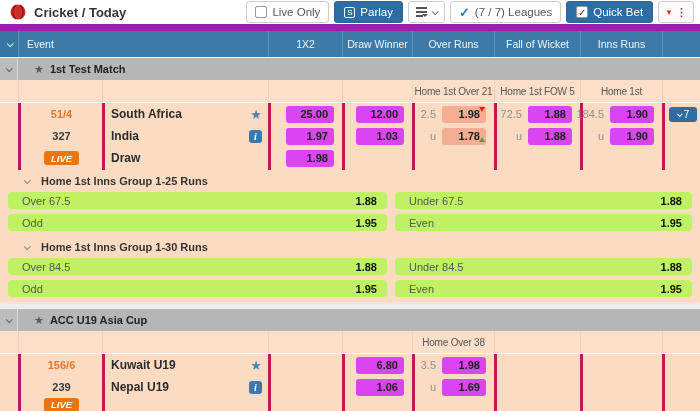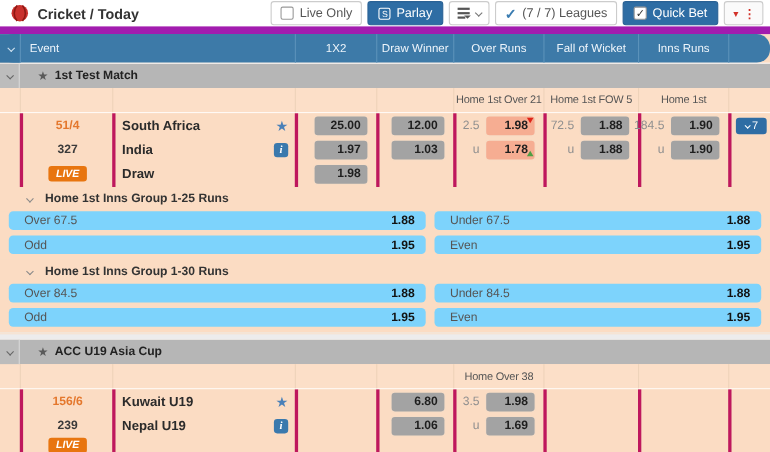--- a/index.html
+++ b/index.html
@@ -23,21 +23,21 @@
   .chev { display:inline-block; width:5px; height:5px; border-right:1.5px solid currentColor; border-bottom:1.5px solid currentColor; transform:rotate(45deg) translateY(-1px); }
   .bluecheck { color:#3a7cb1; font-weight:bold; font-size:13px; }
   .sortbtn { display:flex; align-items:center; gap:3px; background:#fafafa; border:1px solid #ccc; border-radius:3px; height:22px; padding:0 6px; cursor:pointer; color:#d2322a; }
   .sort-arrow { font-size:8px; color:#d2322a; }
   .sort-dots { font-size:11px; font-weight:bold; color:#d2322a; letter-spacing:0; }
 
   
   .grid { display:grid; grid-template-columns:18px 84px 166px 74px 70px 82px 86px 82px 1fr; }
 
   
-  .thead { height:26px; background:#3d7aa8; color:#eef5fb; align-items:stretch;border-radius:12px; }
+  .thead { height:26px; background:#3d7aa8; color:#eef5fb; align-items:stretch; }
   .thead > div { display:flex; align-items:center; justify-content:center; font-size:10.5px; border-left:1px solid #5b92ba; }
   .thead .gutter { border-left:none; background:#3875a3; color:#cfe1ef; }
   .thead .ev { grid-column:2/4; justify-content:flex-start; padding-left:8px; border-left:1px solid #5b92ba; }
   .whiteline { height:1px; background:#fff; }
 
   
   .league-bar { height:22px; background:#b6b6b6; display:flex; align-items:center; }
   .league-bar .gutter { width:18px; height:100%; background:#bcbcbc; border-right:1px solid #d7d7d7; display:flex; align-items:center; justify-content:center; color:#666; }
   .league-star { color:#5a5a5a; font-size:11px; margin-left:16px; }
   .league-title { font-weight:bold; font-size:11px; color:#222; margin-left:6px; }
@@ -57,35 +57,35 @@
   .c-center { justify-content:center; }
   .c-right { justify-content:flex-end; padding-right:8px; }
   .score-top { color:#e4772c; font-weight:bold; font-size:11px; }
   .score-bot { color:#3a3a3a; font-weight:bold; font-size:11px; }
   .live-badge { background:#e8750f; color:#fff; font-style:italic; font-weight:bold; font-size:9.5px; border-radius:3px; padding:1.5px 7px; }
   .team-line { padding-left:6px; justify-content:flex-start; }
   .team-name { font-weight:bold; font-size:12px; color:#2b2b2b; }
   .team-ic { margin-left:auto; margin-right:6px; }
   .fav-star { color:#4a80b8; font-size:13px; cursor:pointer; }
   .info-ic { width:13px; height:13px; background:#3a79ad; border-radius:3px; color:#fff; font-family:"Liberation Serif", serif; font-style:italic; font-weight:bold; font-size:10px; display:flex; align-items:center; justify-content:center; cursor:pointer; }
-  .odds-cell { background:#a3a3a3; border-radius:3px; min-width:48px; padding:2.5px 6px; text-align:right; font-weight:bold; font-size:11px; color:#1e1e1e; cursor:pointer; box-shadow:0 0 0 1px rgba(240,220,200,.35); }
+  .odds-cell { background:#d946ef; border-radius:3px; min-width:48px; padding:2.5px 6px; text-align:right; font-weight:bold; font-size:11px; color:#1e1e1e; cursor:pointer; box-shadow:0 0 0 1px rgba(240,220,200,.35); }
   .odds-cell.sm { min-width:44px; }
   .hcp { color:#8f8f8f; font-size:11px; margin-right:6px; flex:1; text-align:right; }
   .hl { background:#f6ad92; position:relative; }
   .tri-down { position:absolute; top:1px; right:1px; width:0; height:0; border-left:3.5px solid transparent; border-right:3.5px solid transparent; border-top:5px solid #dd2418; }
   .tri-up { position:absolute; bottom:3px; right:1px; width:0; height:0; border-left:3.5px solid transparent; border-right:3.5px solid transparent; border-bottom:5px solid #4f9e43; }
   .more-btn { margin:4px 4px 0 4px; background:#2e6da4; border:none; color:#fff; border-radius:3px; height:15px; min-width:28px; font-size:10px; display:flex; align-items:center; justify-content:center; gap:3px; cursor:pointer; font-family:inherit; }
   .more-btn .chev { width:4px; height:4px; border-width:1.5px; color:#fff; }
 
   
   .group-head { height:22px; display:flex; align-items:center; background:#fbdcc3; }
   .group-head .chev { color:#8a8a8a; margin-left:24px; }
   .group-title { font-weight:bold; font-size:11px; color:#333; margin-left:12px; }
   .group-row { display:flex; gap:8px; padding:0 8px; margin-bottom:5px; height:17px; }
-  .pill { background:#7dd3fc; border-radius:4px; display:flex; align-items:center; justify-content:space-between; padding:0 10px 0 14px; cursor:pointer; }
+  .pill { background:#bef264; border-radius:4px; display:flex; align-items:center; justify-content:space-between; padding:0 10px 0 14px; cursor:pointer; }
   .pill-l { width:379px; } .pill-r { flex:1; }
   .pill .lbl { color:#555; font-size:11px; }
   .pill .val { font-weight:bold; font-size:11px; color:#111; }
 
   .section-gap { height:7px; background:#edecec; border-top:2px solid #f6e4d4; }
 </style>
 </head>
 <body>
 
 <div class="topbar">

